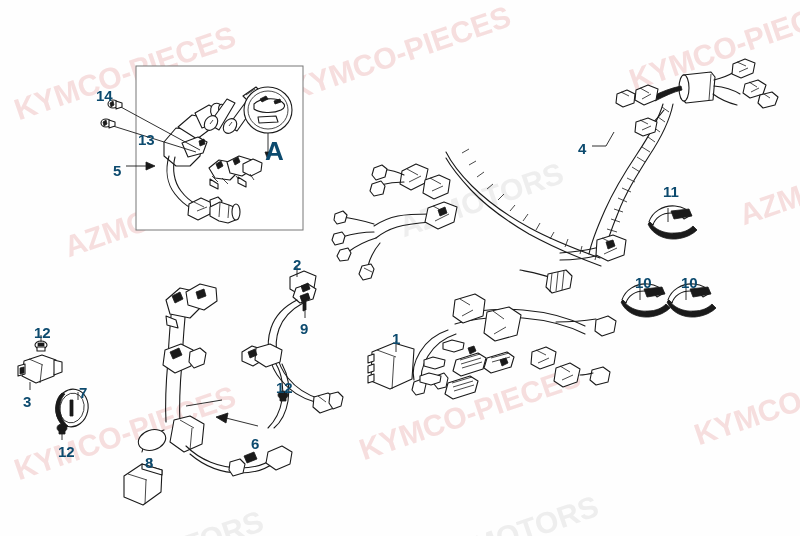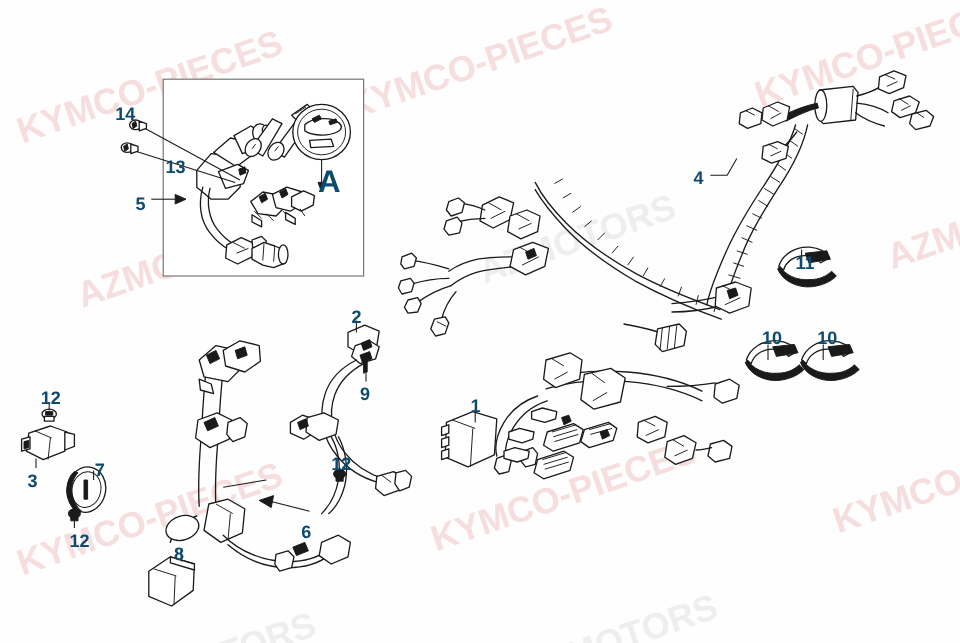--- a/index.html
+++ b/index.html
@@ -394,21 +394,21 @@
     </g>
 
   </svg>
 
   <div id="label-layer">
       <div class="lbl" style="left: 96px; top: 88px;">14</div>
       <div class="lbl" style="left: 90px; top: 132px; margin-left: 48px;">13</div>
       <div class="lbl" style="left: 113px; top: 163px;">5</div>
       <div class="lbl lbl-big" style="left: 265px; top: 138px;">A</div>
       <div class="lbl" style="left: 578px; top: 141px;">4</div>
-      <div class="lbl" style="left: 663px; top: 212px;">11</div>
+      <div class="lbl" style="left: 663px; top: 184px;">11</div>
       <div class="lbl" style="left: 635px; top: 275px;">10</div>
       <div class="lbl" style="left: 681px; top: 275px;">10</div>
       <div class="lbl" style="left: 392px; top: 331px;">1</div>
       <div class="lbl" style="left: 293px; top: 257px;">2</div>
       <div class="lbl" style="left: 300px; top: 321px;">9</div>
       <div class="lbl" style="left: 34px; top: 325px;">12</div>
       <div class="lbl" style="left: 23px; top: 394px;">3</div>
       <div class="lbl" style="left: 79px; top: 385px;">7</div>
       <div class="lbl" style="left: 58px; top: 444px;">12</div>
       <div class="lbl" style="left: 145px; top: 455px;">8</div>

